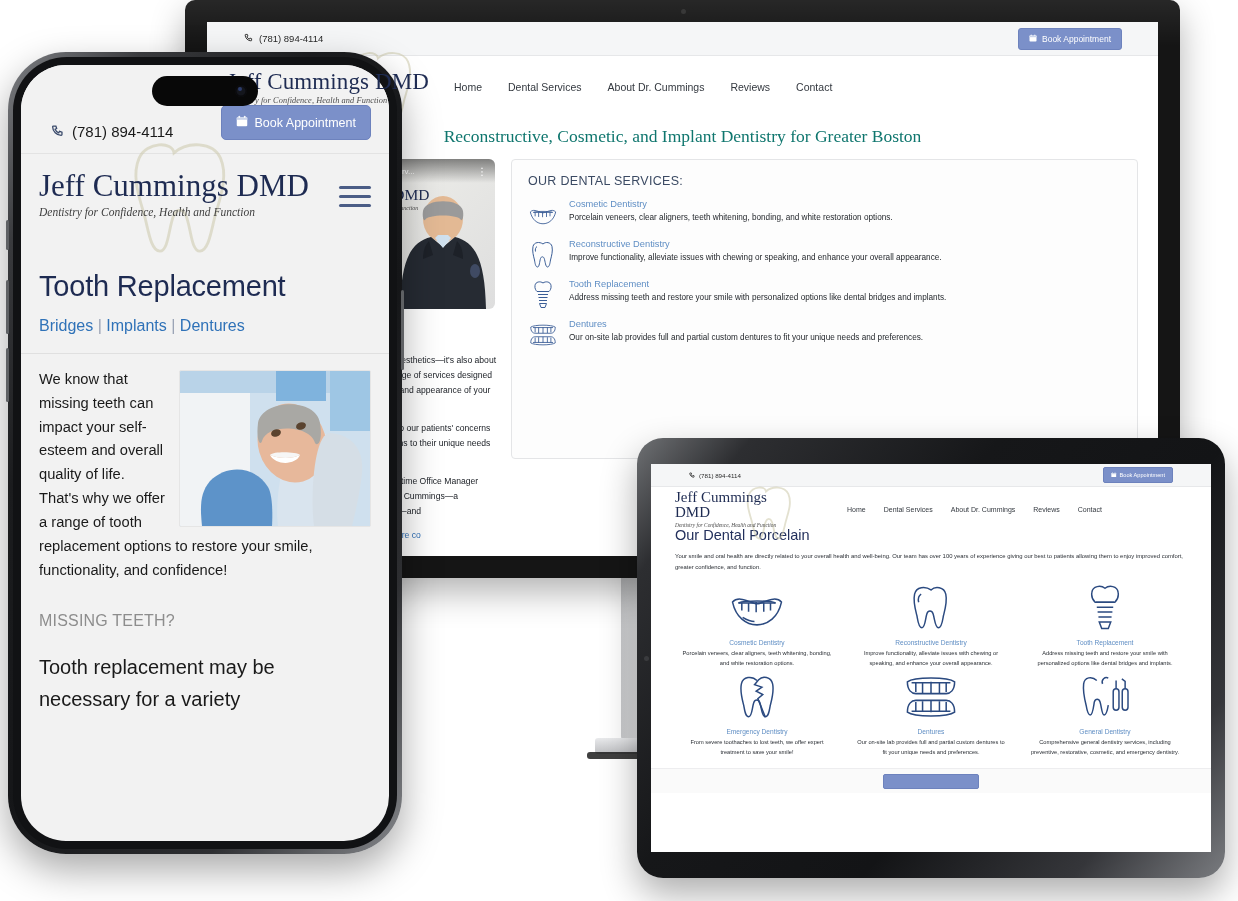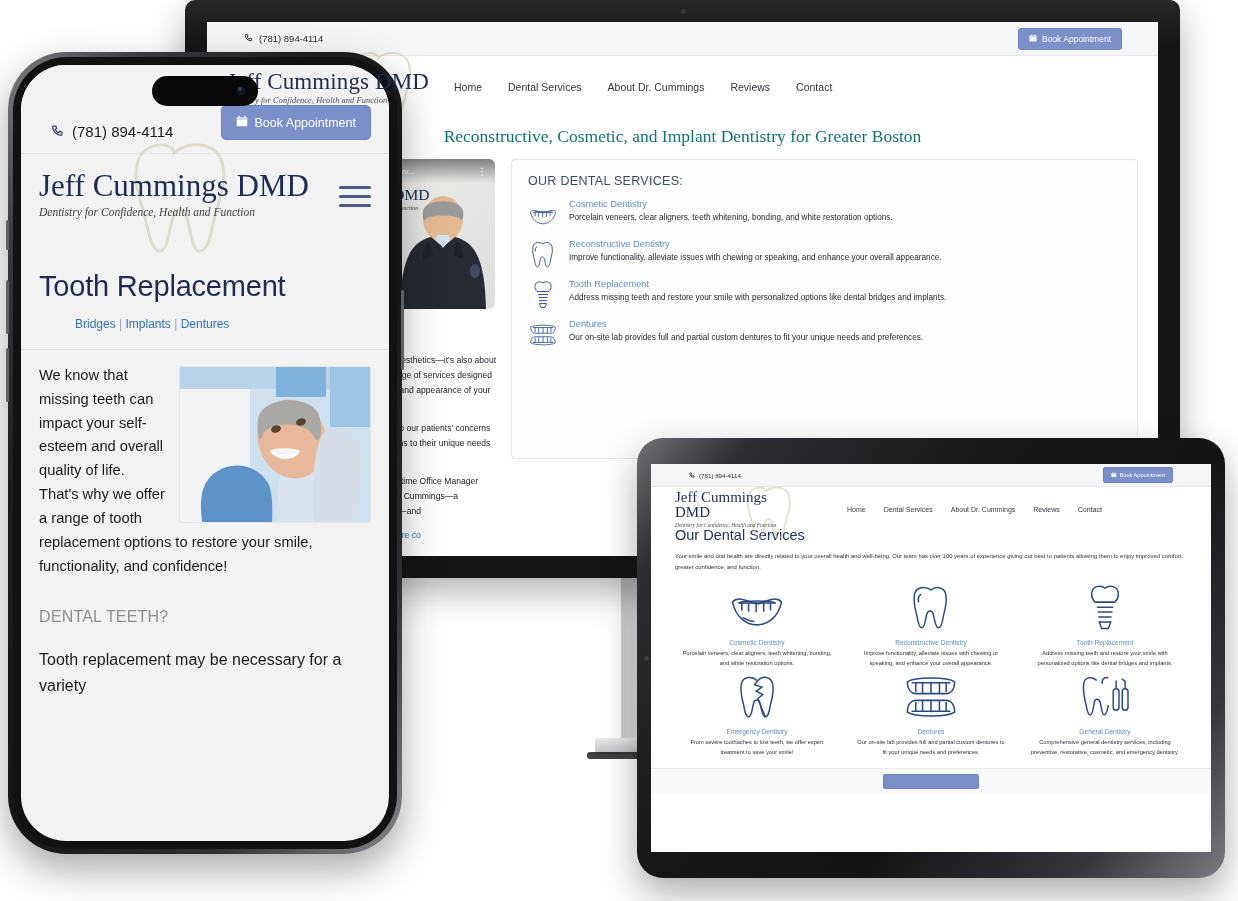--- a/index.html
+++ b/index.html
@@ -128,30 +128,30 @@
   .ph-logo-wrap{position:relative;height:92px;padding:16px 18px 0;display:flex;
       align-items:flex-start;justify-content:space-between;}
   .ph-logo-main{font-family:"Liberation Serif",serif;font-size:31px;color:#1e2b52;line-height:1;
       position:relative;z-index:2;}
   .ph-logo-sub{font-family:"Liberation Serif",serif;font-style:italic;font-size:11.5px;
       color:#3f3f3f;margin-top:5px;position:relative;z-index:2;}
   .ph-burger{position:relative;z-index:3;margin-top:16px;width:32px;}
   .ph-burger span{display:block;height:3px;background:#4b5d86;border-radius:2px;margin-bottom:6px;}
 
   .ph-h1{font-size:29px;color:#1e2b52;font-weight:400;padding:8px 18px 0;letter-spacing:-.2px;}
-  .ph-sublinks{padding:14px 18px 0;font-size:12px;color:#9aa3b5;margin-left:36px;}
+  .ph-sublinks{padding:14px 18px 0;font-size:16px;color:#9aa3b5;}
   .ph-sublinks a{color:#2f72b8;text-decoration:none;}
   .ph-rule{height:1px;background:#e0e0e0;margin:18px 0 0;}
 
   .ph-content{padding:14px 18px 0;position:relative;}
   .ph-img{float:right;width:190px;height:155px;margin:2px 0 6px 14px;
       border:1px solid #e5e5e5;border-radius:2px;overflow:hidden;background:#cfe0ee;}
   .ph-p{font-size:14.7px;line-height:1.62;color:#1a1a1a;margin:0 0 16px;}
   .ph-cap{font-size:16px;line-height:1.42;color:#8d8d8d;letter-spacing:.2px;margin:12px 0 0;}
-  .ph-last{font-size:16px;line-height:1.6;color:#1a1a1a;margin:18px 0 0;}
+  .ph-last{font-size:20px;line-height:1.6;color:#1a1a1a;margin:18px 0 0;}
 
   
   .tablet{position:absolute;left:637px;top:438px;width:588px;height:440px;}
   .tb-outer{position:absolute;inset:0;border-radius:26px;
       background:linear-gradient(130deg,#6f7174 0%,#2d2e31 12%,#161719 38%,#131416 62%,#35363a 84%,#7a7c80 100%);
       box-shadow:0 16px 36px rgba(0,0,0,.32);}
   .tb-screen{position:absolute;left:14px;top:26px;right:14px;bottom:26px;
       background:#fff;overflow:hidden;}
   .tb-cam{position:absolute;left:7px;top:50%;margin-top:-2.5px;width:5px;height:5px;
       border-radius:50%;background:#3a3b3e;}
@@ -423,21 +423,21 @@
             <path d="M90 84c9 4 22 4 30 0-3-3-26-4-30 0z" fill="#f6f6f6"></path>
             <ellipse cx="96" cy="62" rx="5" ry="3.6" fill="#5a432f" transform="rotate(-16 96 62)"></ellipse>
             <ellipse cx="121" cy="55" rx="5" ry="3.6" fill="#5a432f" transform="rotate(-16 121 55)"></ellipse>
             <circle cx="140" cy="98" r="4" fill="#f0e7d8"></circle>
             <path d="M30 110c18-18 46-14 58 6 6 10 4 39 4 39H22c-2-20-2-33 8-45z" fill="#5d93c9"></path>
             <path d="M150 62c22 2 34 16 32 40-2 22-10 53-10 53h-38c-4-30 0-93 16-93z" fill="#d5dee6"></path>
           </svg>
         </div>
         <p class="ph-p">We know that missing teeth can impact your self-esteem and overall quality of life. That's why we offer a range of tooth replacement options to restore your smile, functionality, and confidence!</p>
         <div class="clear"></div>
-        <div class="ph-cap">DENTAL TEETH?</div>
+        <div class="ph-cap">MISSING TEETH?</div>
         <p class="ph-last">Tooth replacement may be necessary for a variety</p>
       </div>
     </div>
   </div>
 
   <div class="tablet">
     <div class="tb-outer">
       <div class="tb-cam"></div>
     </div>
 
@@ -475,21 +475,21 @@
         </div>
         <div class="t-nav">
           <span>Home</span>
           <span>Dental Services</span>
           <span>About Dr. Cummings</span>
           <span>Reviews</span>
           <span>Contact</span>
         </div>
       </div>
 
-      <div class="t-h1">Our Dental Services</div>
+      <div class="t-h1">Our Dental Porcelain</div>
       <div class="t-intro">Your smile and oral health are directly related to your overall health and well-being.  Our team has over 100 years of experience giving our best to patients allowing them to enjoy improved comfort, greater confidence, and function.</div>
 
       <div class="t-grid">
 
         <div class="t-card">
           <span>
             <svg viewBox="0 0 64 44" fill="none" stroke="#2b4a80" stroke-width="1.8">
               <path d="M3 15c8-9 22 2 29 2s21-11 29-2c-4 18-16 27-29 27S7 33 3 15z"></path>
               <path d="M10 16h44M14 16v9M22 15.5v11M31 15v12M40 15.5v11M48 16v9"></path>
               <path d="M10 16c8-3 36-3 44 0"></path>

